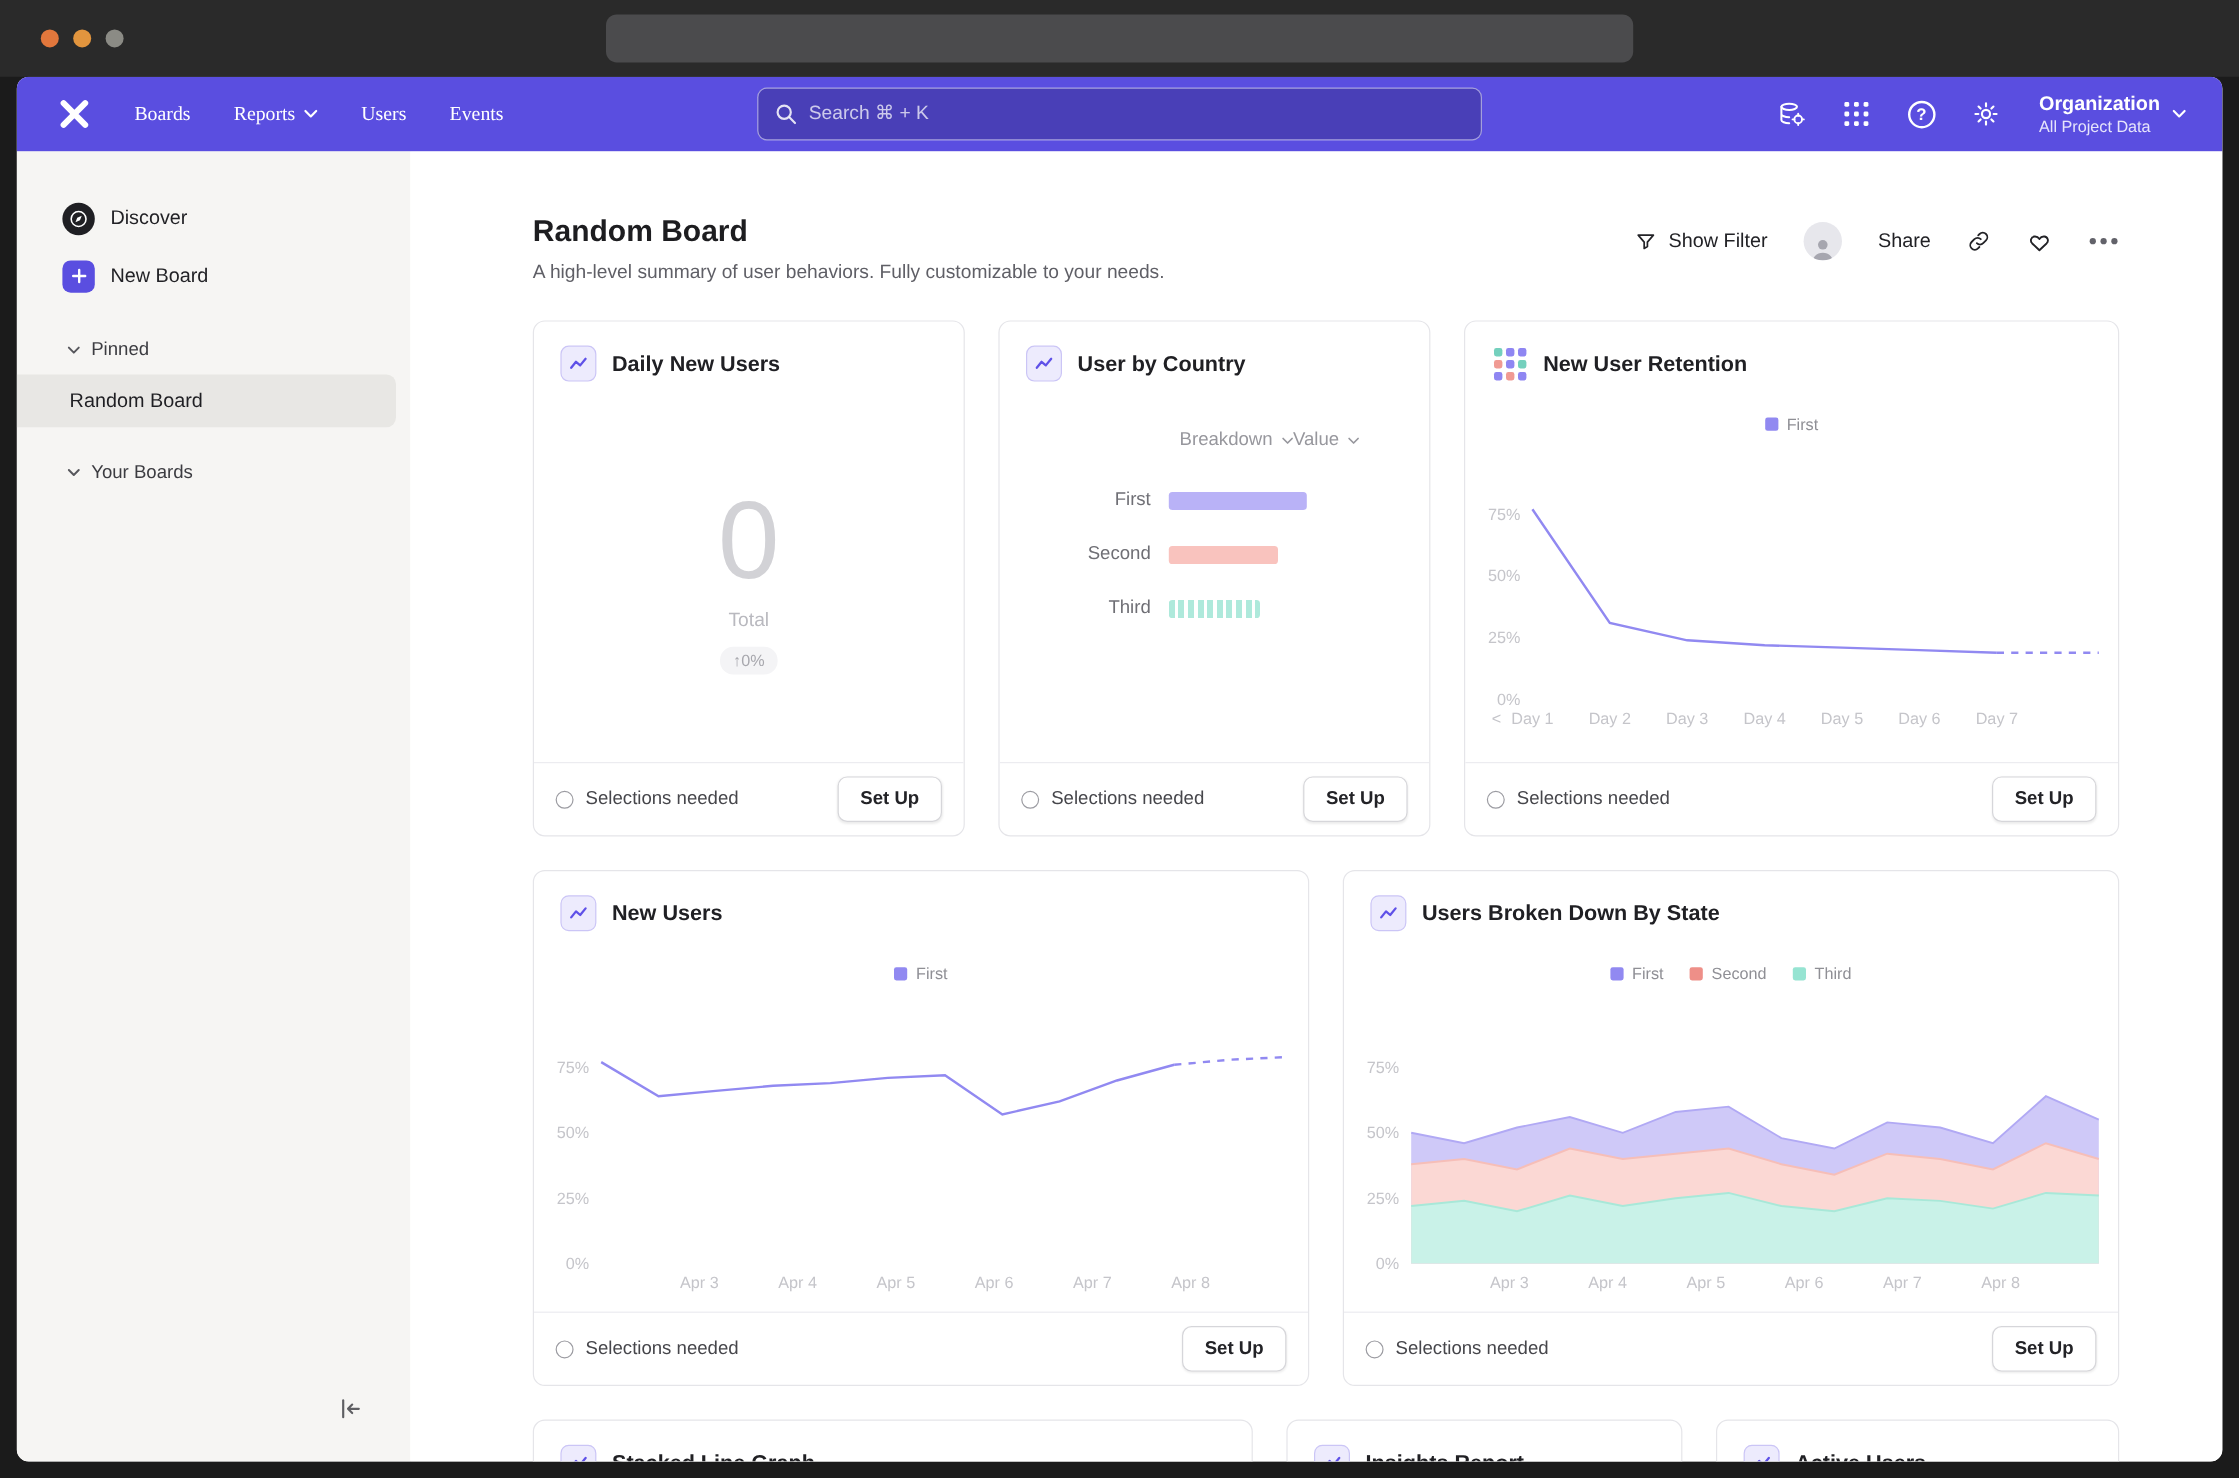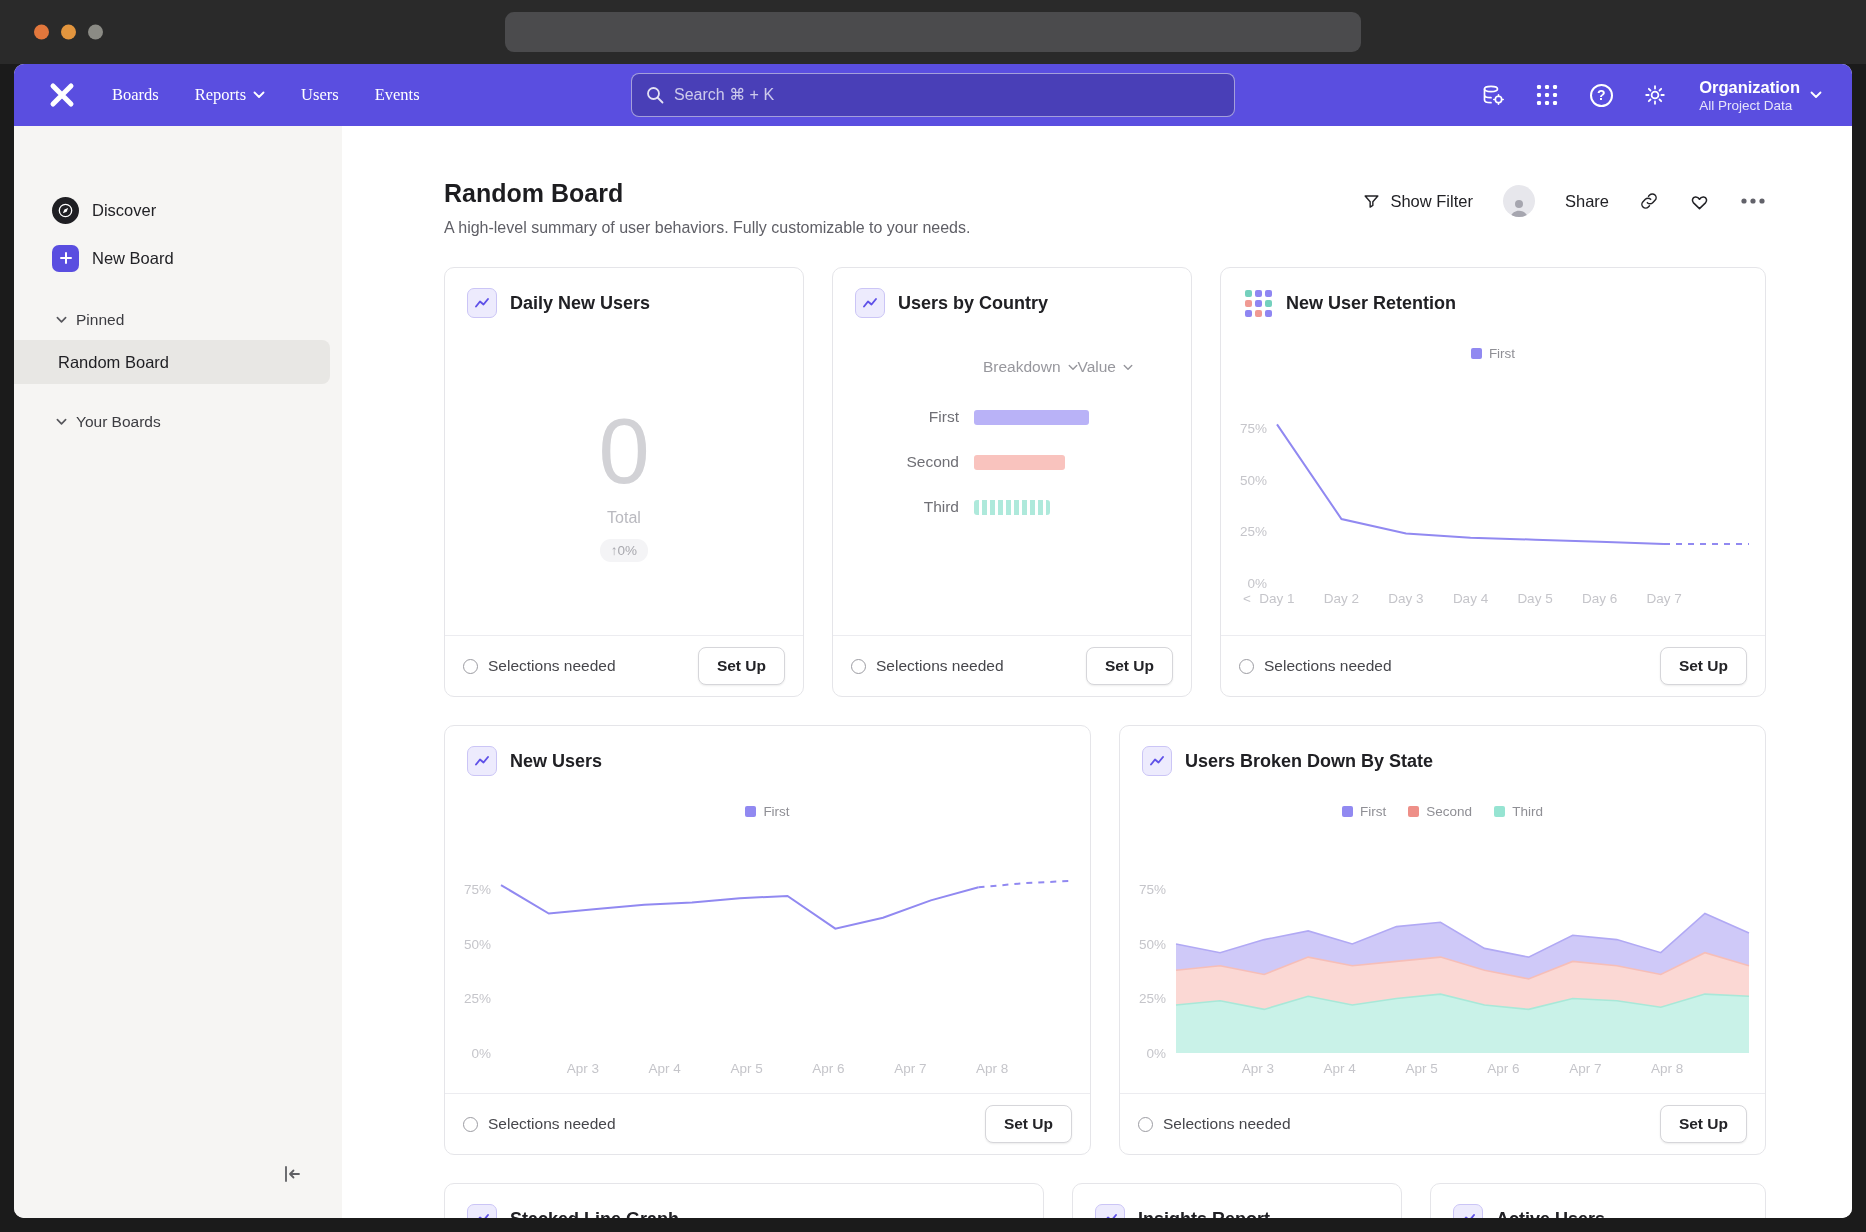--- a/index.html
+++ b/index.html
@@ -41,21 +41,21 @@
     display:flex; align-items:center; justify-content:center; font-size:14px; font-weight:700; color:#fff; }
   .org { display:flex; align-items:center; gap:10px; margin-left:10px; cursor:pointer; }
   .org-name { font-size:16.5px; font-weight:700; line-height:1.25; }
   .org-scope { font-size:13.5px; color:rgba(255,255,255,.85); }
 
   
   .app-body { flex:1; display:flex; min-height:0; }
 
   
   .sidebar { width:328px; flex:0 0 328px; background:#f6f5f3; display:flex; flex-direction:column;
-    padding-top:60px; }
+    padding-top:32px; }
   .sb-row { display:flex; align-items:center; gap:13px; height:48px; padding:0 0 0 38px;
     font-size:16.5px; font-weight:500; color:#222226; cursor:pointer; }
   .disc-icon { width:27px; height:27px; border-radius:50%; background:#1f1f23; display:flex;
     align-items:center; justify-content:center; }
   .nb-icon { width:27px; height:27px; border-radius:7px; background:#5a4ee0; display:flex;
     align-items:center; justify-content:center; }
   .sb-section { display:flex; align-items:center; gap:9px; height:40px; padding-left:42px;
     font-size:15.5px; font-weight:400; color:#3c3c41; cursor:pointer; margin-top:18px; }
   .sb-item { height:44px; display:flex; align-items:center; padding-left:44px; font-size:16.5px;
     color:#1f1f23; cursor:pointer; margin-right:12px; border-radius:0 8px 8px 0; }
@@ -341,21 +341,21 @@
               </div>
             </section>
 
             <section class="card" style="flex:0 0 360px">
               <div class="card-h">
                 <span class="ch-icon">
                   <svg width="16" height="16" viewBox="0 0 16 16">
                       <path d="M2 11.5 L6 6.5 L9.5 9.5 L14 4" fill="none" stroke="#5f51e8" stroke-width="1.9" stroke-linecap="round" stroke-linejoin="round"></path>
                     </svg>
                 </span>
-                <span class="card-title">Users by Country</span>
+                <span class="card-title">User by Country</span>
               </div>
               <div class="card-body">
                 <div class="dd-row">
                   <span class="dd">
                     <span>Breakdown</span>
                     <svg width="10" height="7" viewBox="0 0 12 8">
                         <path d="M1.5 1.5 L6 6 L10.5 1.5" fill="none" stroke="#97979d" stroke-width="1.7" stroke-linecap="round" stroke-linejoin="round"></path>
                       </svg>
                   </span>
                   <span class="dd">

